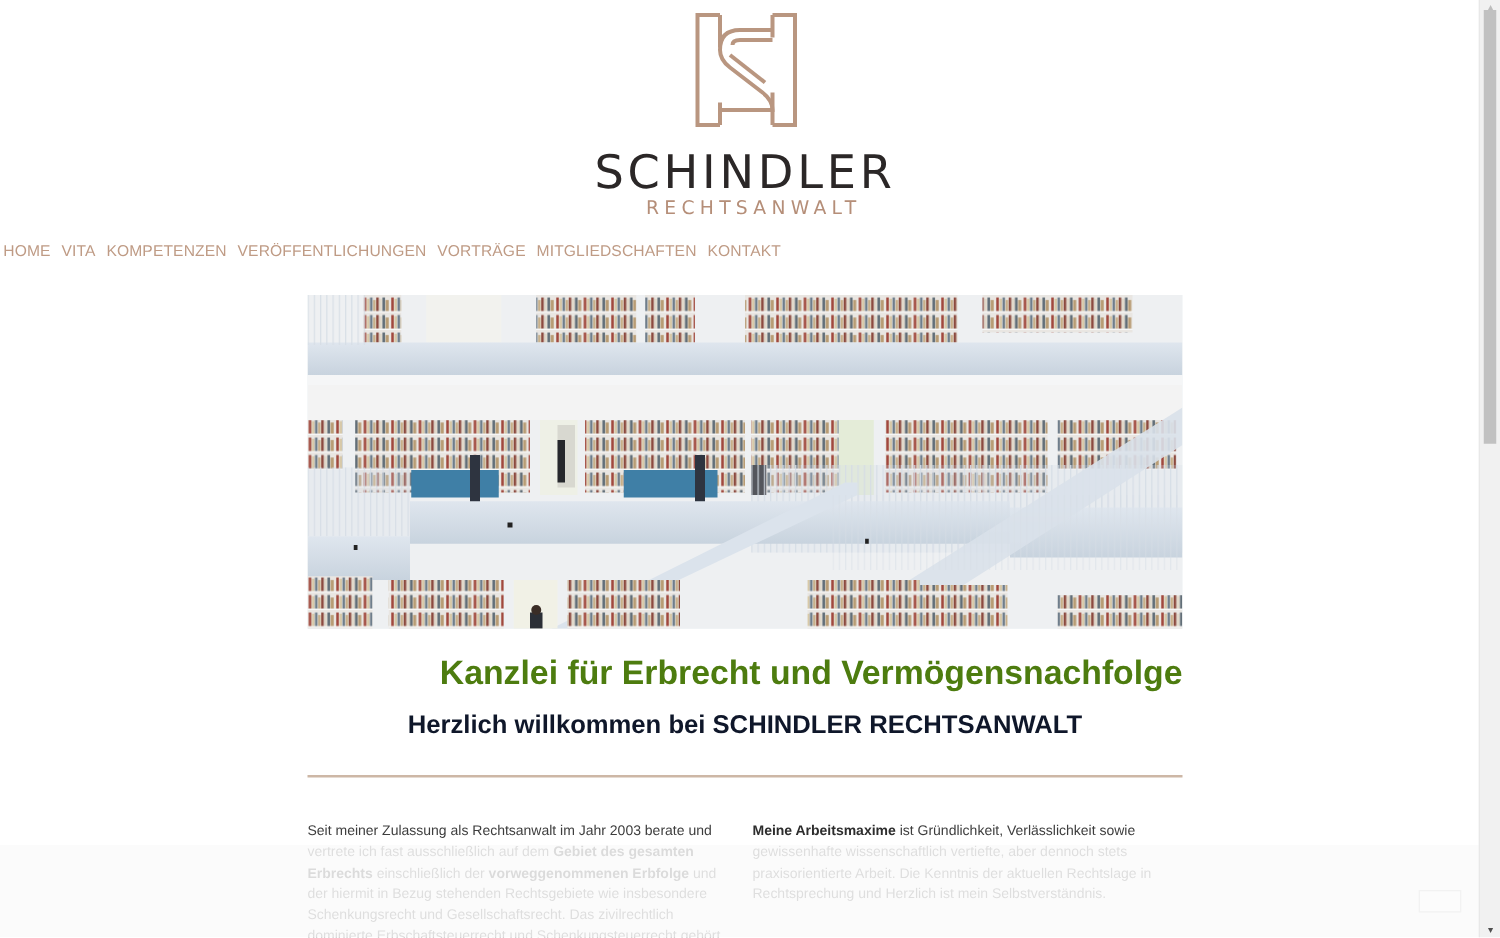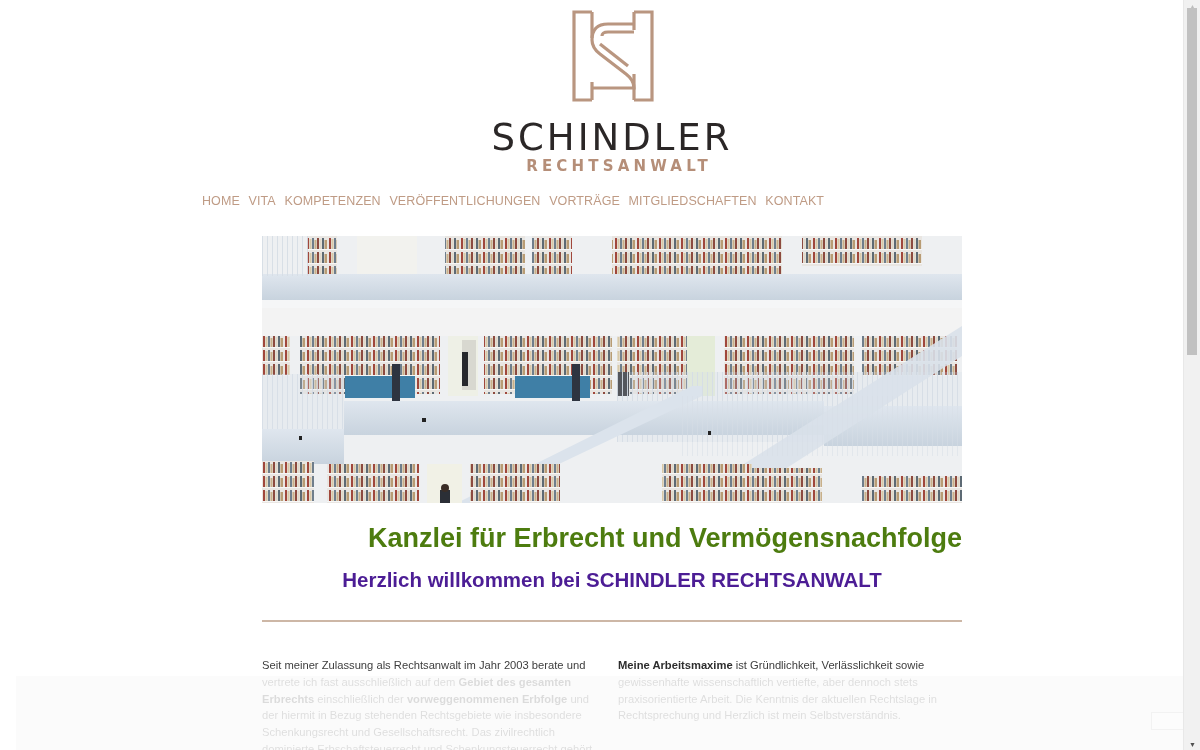--- a/index.html
+++ b/index.html
@@ -1,36 +1,36 @@
 <!DOCTYPE html>
 <html><head>
 <meta charset="utf-8">
 <style>
   * { box-sizing: border-box; margin: 0; padding: 0; }
   html, body { width: 1200px; height: 750px; overflow: hidden; background: #ffffff; }
   body { font-family: "Liberation Sans", "DejaVu Sans", sans-serif; color: #3a3a3a; position: relative; }
 
-  .page { position: absolute; left: 16px; top: 0; width: 1183px; height: 750px; overflow: hidden; background: #fff; }
+  .page { position: absolute; left: 0; top: 0; width: 1183px; height: 750px; overflow: hidden; background: #fff; }
 
   
   .logo { position: absolute; left: 474px; top: 10px; width: 244px; height: 168px; }
   .logo-mark { position: absolute; left: 82px; top: 0; width: 82px; height: 92px; }
   .logo-word { position: absolute; left: 0; top: 108px; width: 244px; text-align: center; font-family: "DejaVu Sans", sans-serif; font-size: 37px; letter-spacing: 3px; color: #2b2727; font-weight: 500; line-height: 40px; }
-  .logo-sub { position: absolute; left: 0; top: 147px; width: 244px; text-align: center; font-family: "DejaVu Sans", sans-serif; font-size: 15px; letter-spacing: 4.2px; color: #b58e78; line-height: 18px; padding-left: 14px; font-weight: bold; }
+  .logo-sub { position: absolute; left: 0; top: 147px; width: 244px; text-align: center; font-family: "DejaVu Sans", sans-serif; font-size: 15px; letter-spacing: 4.2px; color: #b58e78; line-height: 18px; padding-left: 14px; }
 
   
-  .nav { position: absolute; left: 0; top: 193px; width: 994px; text-align: center; font-size: 12.5px; line-height: 16px; }
+  .nav { position: absolute; left: 0; top: 193px; width: 994px; text-align: left; font-size: 12.5px; line-height: 16px; }
   .nav a { color: #bf9b85; text-decoration: none; margin: 0 2.6px; letter-spacing: 0.1px; display: inline-block; cursor: pointer; }
 
   
   .hero { position: absolute; left: 246px; top: 236px; width: 700px; height: 267px; overflow: hidden; background: #eef1f4; }
 
   
   .h1 { position: absolute; left: 246px; top: 520px; width: 700px; text-align: right; font-size: 27px; color: #4d7c0f; line-height: 36px; }
-  .h2 { position: absolute; left: 246px; top: 566px; width: 700px; text-align: center; font-size: 20.5px; color: #4c1d95; line-height: 28px; }
+  .h2 { position: absolute; left: 246px; top: 566px; width: 700px; text-align: center; font-size: 20.5px; color: #0f172a; line-height: 28px; }
   .divider { position: absolute; left: 246px; top: 620px; width: 700px; height: 2px; background: #cdb7a6; }
 
   
   .col { position: absolute; top: 657px; width: 346px; font-size: 11.2px; line-height: 16.8px; color: #3d3d3d; }
   .col-left { left: 246px; }
   .col-right { left: 602px; }
   .col p { margin-bottom: 10px; }
   .col b { font-weight: bold; color: #2d2d2d; text-align: right; }
 
   

